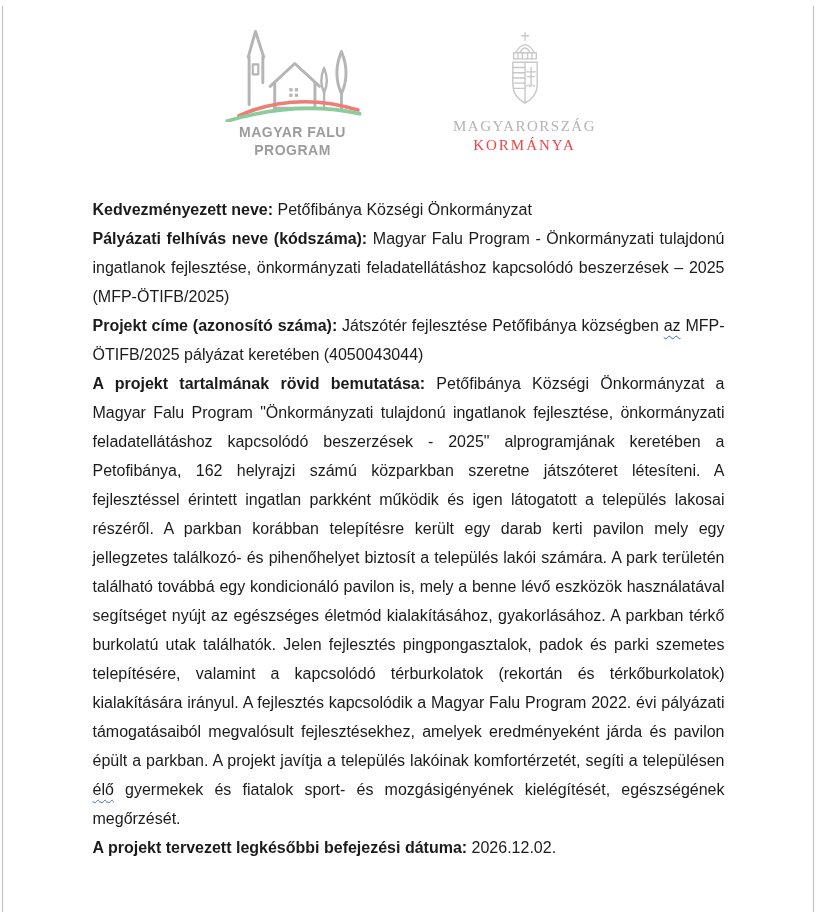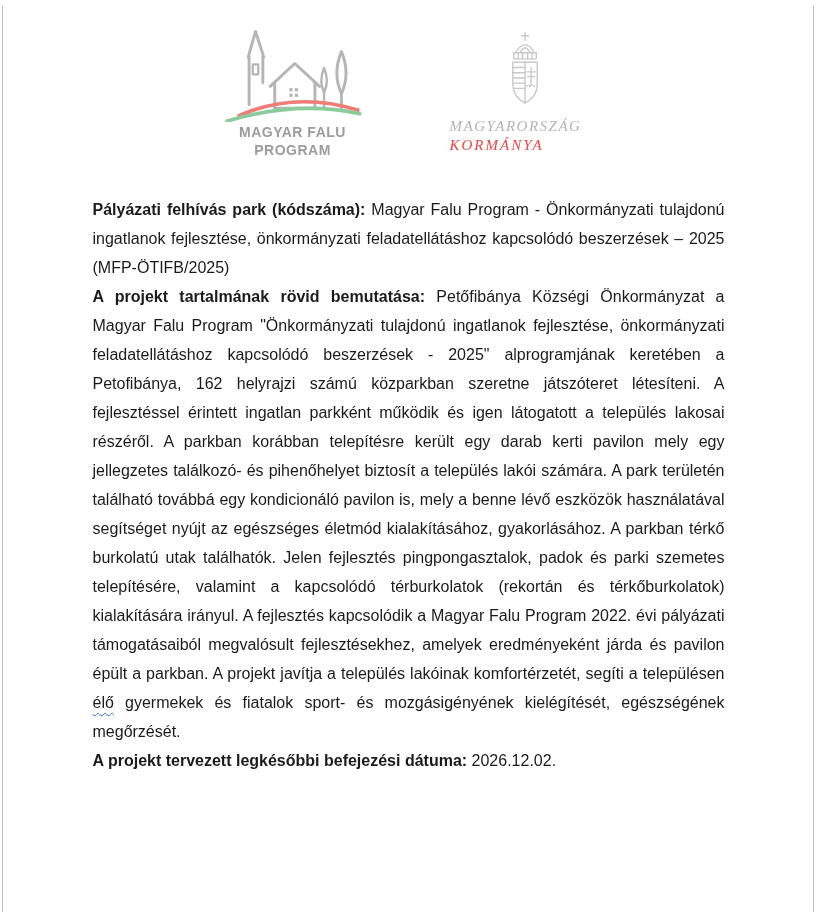--- a/index.html
+++ b/index.html
@@ -29,21 +29,21 @@
   .logo-mfp{width:150px;text-align:center;}
   .logo-mfp svg{display:block;margin:0 auto;}
   .logo-mfp .logo-text{
     font-weight:bold;
     font-size:14px;
     line-height:16px;
     letter-spacing:.5px;
     color:#9c9c9c;
     margin-top:2px;
   }
-  .logo-gov{width:150px;text-align:left;margin-top:5px;font-style:italic;}
+  .logo-gov{width:150px;text-align:center;margin-top:5px;}
   .logo-gov svg{display:block;margin:0 auto;}
   .logo-gov .gov-line1{
     font-family:"Liberation Serif","DejaVu Serif",serif;
     font-size:15px;line-height:19px;
     letter-spacing:1.5px;
     color:#b3b3b3;
     margin-top:6px;
     white-space:nowrap;
   }
   .logo-gov .gov-line2{
@@ -149,23 +149,25 @@
         <path d="M37 64 Q40 59.5 43 64" stroke-width="1.3"></path>
       </g>
     </svg>
     <div class="gov-line1">MAGYARORSZÁG</div>
     <div class="gov-line2">KORMÁNYA</div>
   </div>
 </div>
 
 <div class="content">
 
+  <p class="field"><b>Kedvezményezett neve:</b><span> Petőfibánya Községi Önkormányzat</span></p>
 
-  <p class="field"><b>Pályázati felhívás park (kódszáma):</b><span> Magyar Falu Program - Önkormányzati tulajdonú ingatlanok fejlesztése, önkormányzati feladatellátáshoz kapcsolódó beszerzések – 2025 (MFP-ÖTIFB/2025)</span></p>
+  <p class="field"><b>Pályázati felhívás neve (kódszáma):</b><span> Magyar Falu Program - Önkormányzati tulajdonú ingatlanok fejlesztése, önkormányzati feladatellátáshoz kapcsolódó beszerzések – 2025 (MFP-ÖTIFB/2025)</span></p>
 
+  <p class="field"><b>Projekt címe (azonosító száma):</b><span> Játszótér fejlesztése Petőfibánya községben </span><span class="sq">az</span><span> MFP-ÖTIFB/2025 pályázat keretében (4050043044)</span></p>
 
 
 
   <p class="field"><b>A projekt tartalmának rövid bemutatása:</b><span> Petőfibánya Községi Önkormányzat a Magyar Falu Program "Önkormányzati tulajdonú ingatlanok fejlesztése, önkormányzati feladatellátáshoz kapcsolódó beszerzések - 2025" alprogramjának keretében a Petofibánya, 162 helyrajzi számú közparkban szeretne játszóteret létesíteni. A fejlesztéssel érintett ingatlan parkként működik és igen látogatott a település lakosai részéről. A parkban korábban telepítésre került egy darab kerti pavilon mely egy jellegzetes találkozó- és pihenőhelyet biztosít a település lakói számára. A park területén található továbbá egy kondicionáló pavilon is, mely a benne lévő eszközök használatával segítséget nyújt az egészséges életmód kialakításához, gyakorlásához. A parkban térkő burkolatú utak találhatók. Jelen fejlesztés pingpongasztalok, padok és parki szemetes telepítésére, valamint a kapcsolódó térburkolatok (rekortán és térkőburkolatok) kialakítására irányul. A fejlesztés kapcsolódik a Magyar Falu Program 2022. évi pályázati támogatásaiból megvalósult fejlesztésekhez, amelyek eredményeként járda és pavilon épült a parkban. A projekt javítja a település lakóinak komfortérzetét, segíti a településen </span><span class="sq">élő</span><span> gyermekek és fiatalok sport- és mozgásigényének kielégítését, egészségének megőrzését.</span></p>
 
   <p class="field"><b>A projekt tervezett legkésőbbi befejezési dátuma:</b><span> 2026.12.02.</span></p>
 
 </div>
 
 </body></html>

